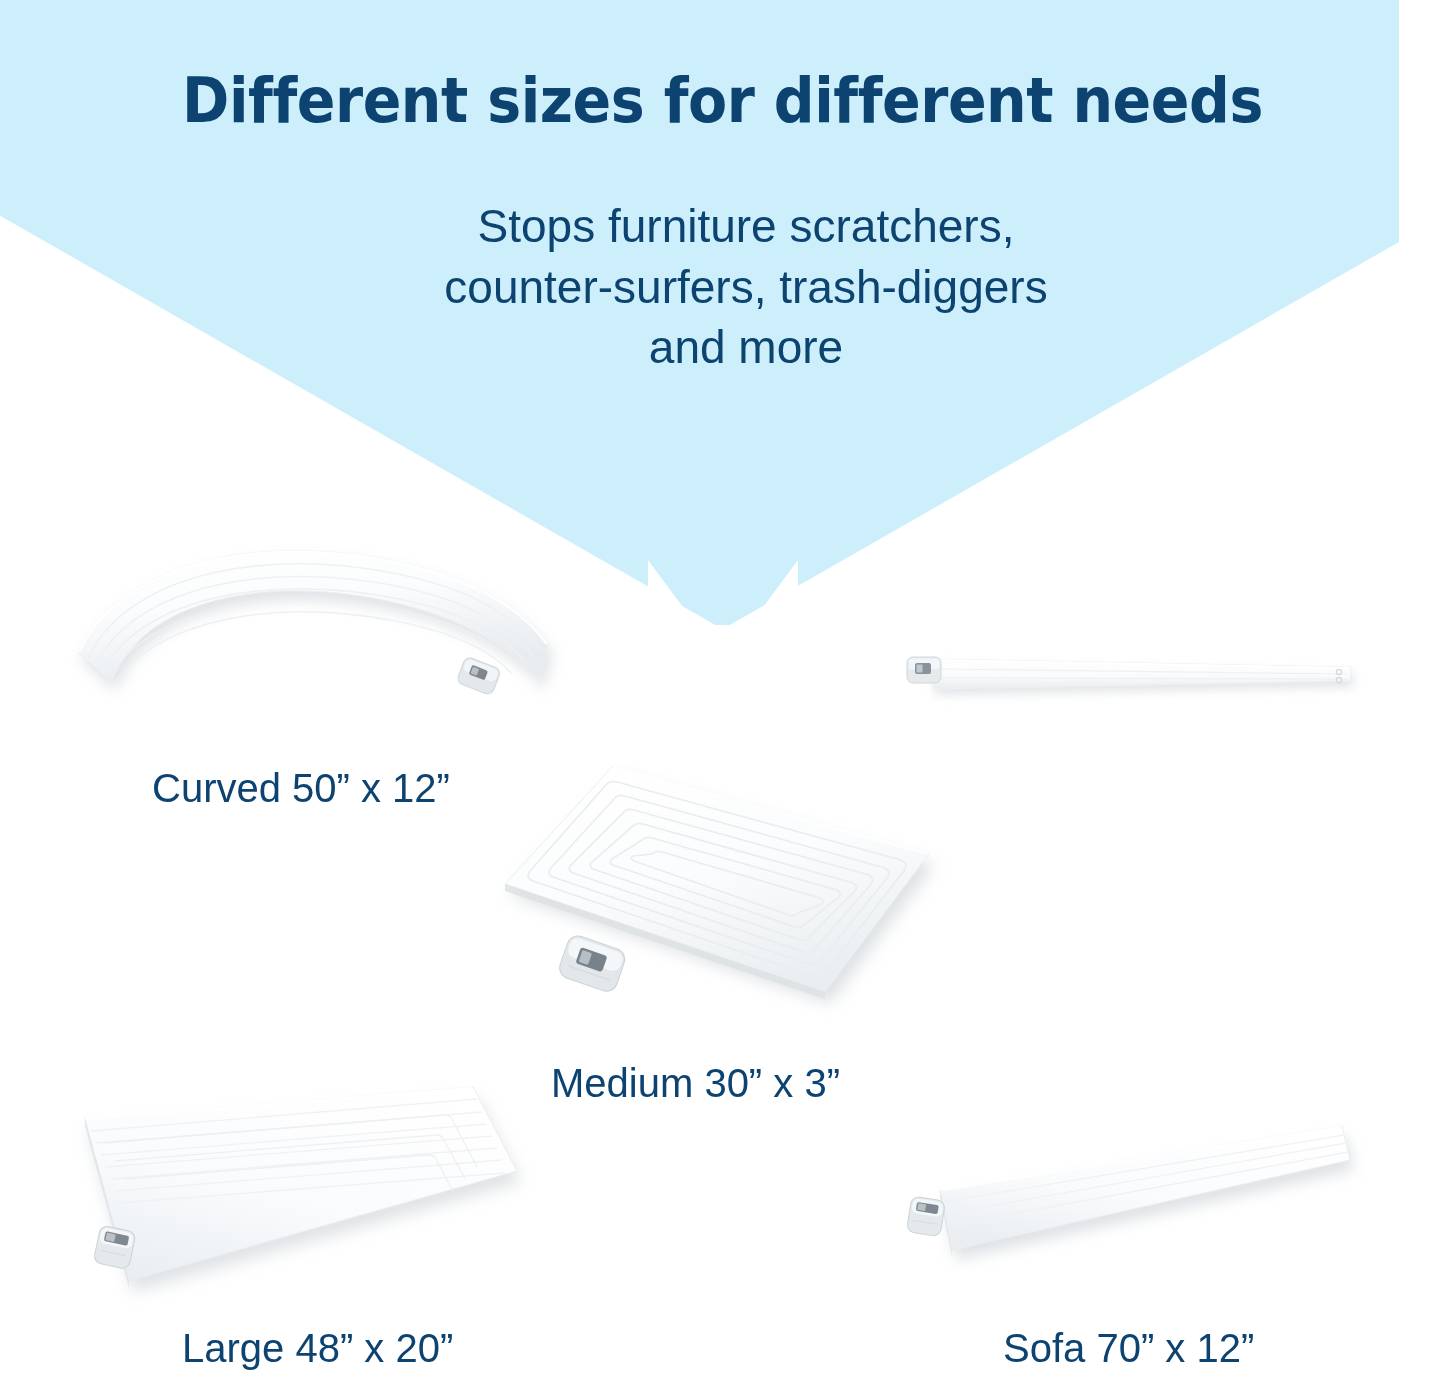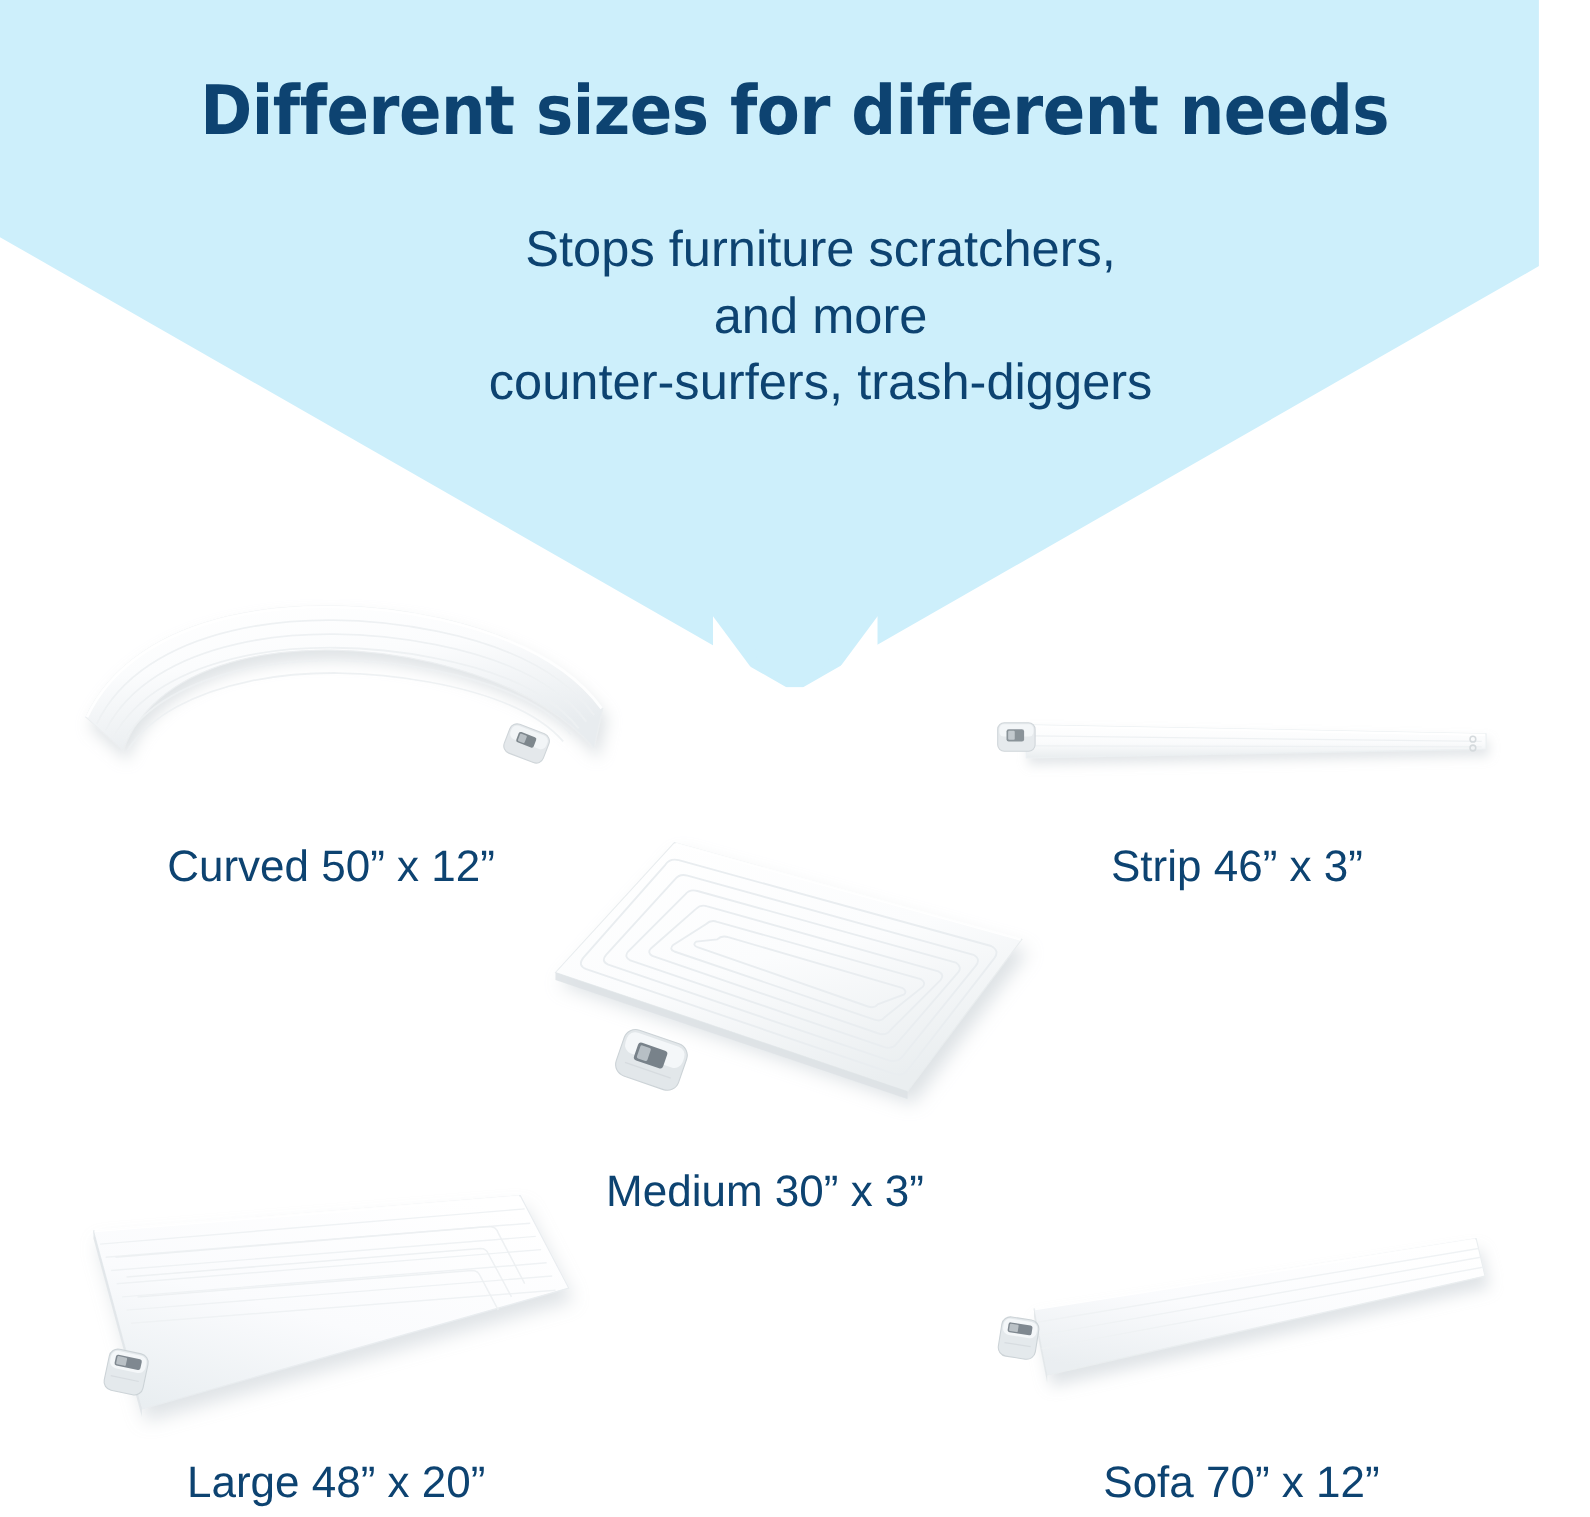--- a/index.html
+++ b/index.html
@@ -86,21 +86,21 @@
     color: #0d4371;
     font-family: "Liberation Sans", sans-serif;
     font-weight: 400;
     font-size: 40px;
     white-space: nowrap;
     text-align: right;
   }
   .lab-curved { left: 152px; top: 766px; }
   .lab-strip  { left: 1010px; top: 766px; }
   .lab-medium { left: 551px; top: 1061px; }
-  .lab-large  { left: 170px; top: 1326px; }
+  .lab-large  { left: 182px; top: 1326px; }
   .lab-sofa   { left: 1003px; top: 1326px; }
 
   
   .prod {
     position: absolute;
   }
 
   
   #prod-curved { left: 70px; top: 540px; width: 490px; height: 210px; }
 
@@ -125,22 +125,22 @@
 
   <div class="banner-shape"></div>
   <div class="banner-tip"></div>
   <div class="banner-tip-mask-l"></div>
   <div class="banner-tip-mask-r"></div>
 
   <div class="headline">Different sizes for different needs</div>
 
   <div class="subhead">
     <span class="sline">Stops furniture scratchers,</span>
+    <span class="sline">counter-surfers, trash-diggers</span>
     <span class="sline">and more</span>
-    <span class="sline">counter-surfers, trash-diggers</span>
   </div>
 
   <div class="prod" id="prod-curved">
     <svg width="490" height="210" viewBox="0 0 490 210">
       <defs>
         <linearGradient id="gCurve" x1="0" y1="0" x2="0.35" y2="1">
           <stop offset="0%" stop-color="#ffffff"></stop>
           <stop offset="45%" stop-color="#fbfcfd"></stop>
           <stop offset="100%" stop-color="#e8ecef"></stop>
         </linearGradient>
@@ -324,18 +324,17 @@
         <rect x="0" y="0" width="34" height="36" rx="8" fill="#e4e9ec" stroke="#ccd3d7" stroke-width="1"></rect>
         <rect x="1.6" y="1.6" width="30.8" height="15" rx="6" fill="#f4f7f9"></rect>
         <rect x="6" y="5" width="22" height="9" rx="2" fill="#7f8890"></rect>
         <rect x="7.3" y="6.1" width="8" height="6.8" rx="1" fill="#bac1c6"></rect>
         <path d="M 5 24 L 29 24" stroke="#d7dce0" stroke-width="1.1" fill="none"></path>
       </g>
     </svg>
   </div>
 
   <div class="plabel lab-curved">Curved 50” x 12”</div>
-  <div class="plabel lab-strip">Strip 46” x 3”</div>
   <div class="plabel lab-medium">Medium 30” x 3”</div>
   <div class="plabel lab-large">Large 48” x 20”</div>
   <div class="plabel lab-sofa">Sofa 70” x 12”</div>
 
 </div>
 
 </body></html>

